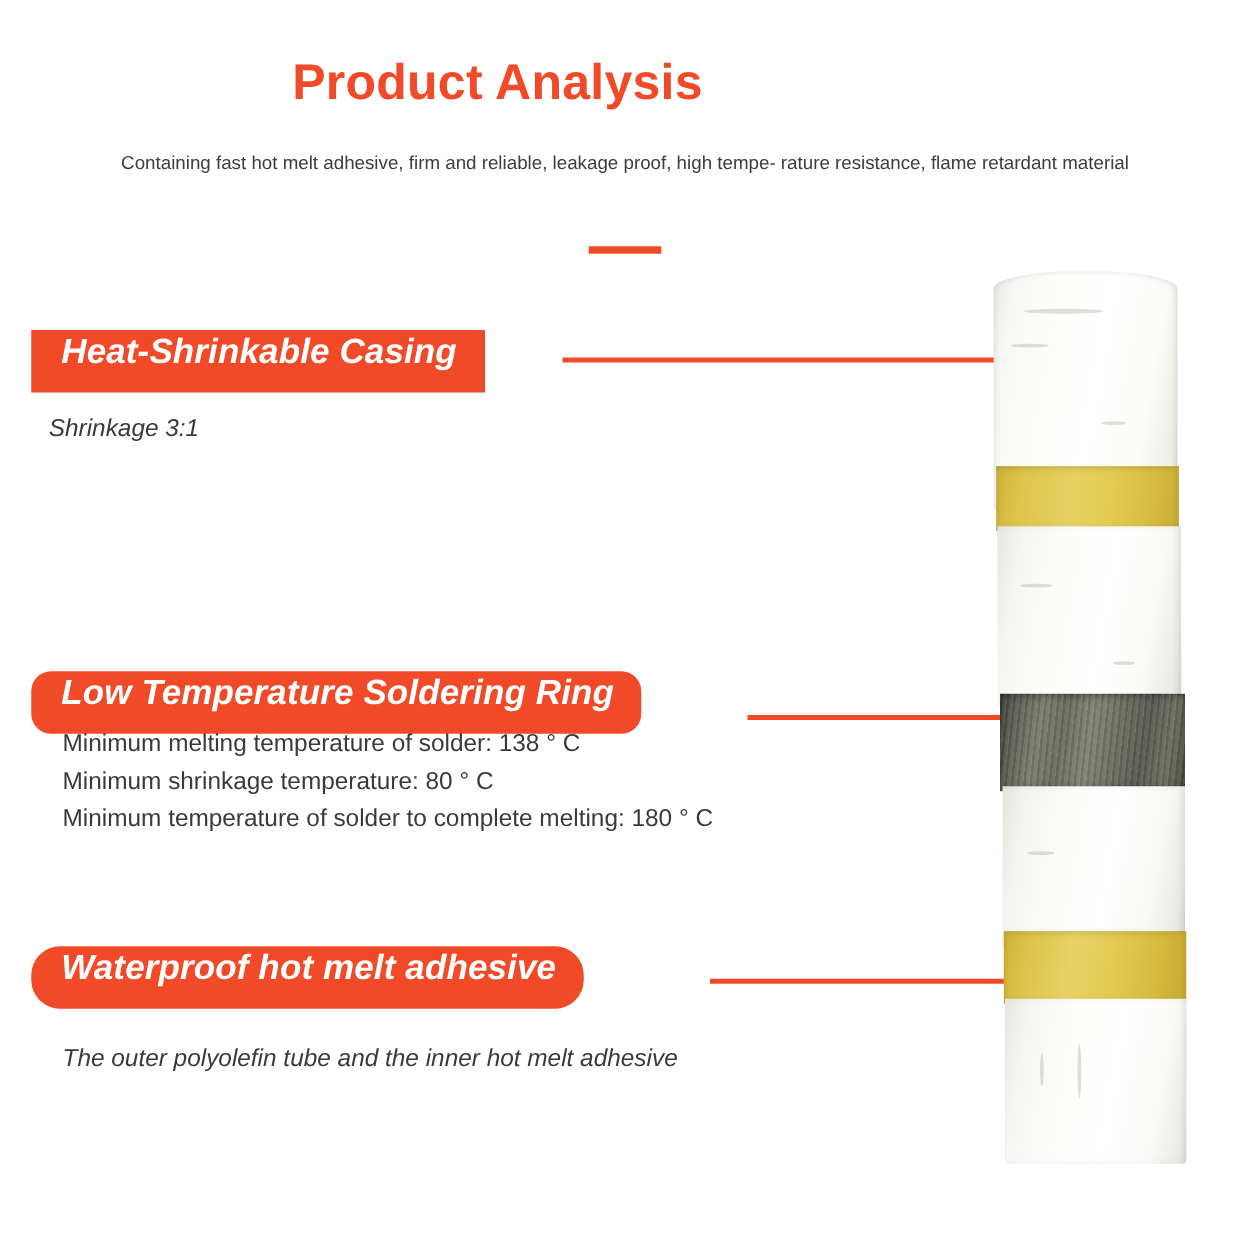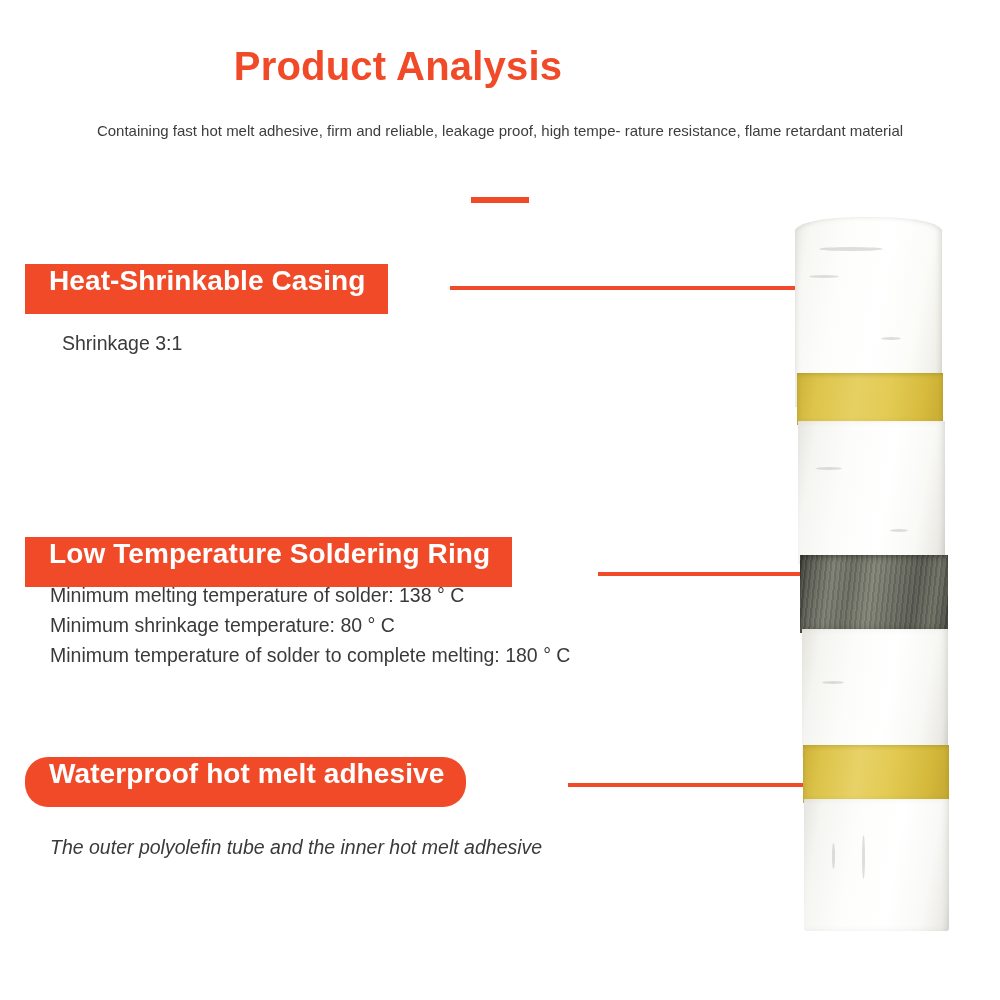--- a/index.html
+++ b/index.html
@@ -36,32 +36,33 @@
   .label-box {
     position:absolute;
     background:#f04a28;
     color:#ffffff;
     font-size:28px; font-weight:bold;
     display:flex; align-items:center;
     padding:0 22px 16px 24px;
     height:50px;
     white-space:nowrap;
     letter-spacing:0.1px;
+    font-style:italic;
   }
   .body-text {
     position:absolute;
     color:#3a3a3a;
     font-size:19.5px;
     line-height:30px;
     white-space:pre-line;
   }
 
   #label-box-1 { left:25px; top:264px; }
-  #body-text-1 { left:62px; top:328px; }
-  #label-box-2 { left:25px; top:537px; }
+  #body-text-1 { left:39px; top:328px;font-style:italic; }
+  #label-box-2 { left:25px; top:537px;border-radius:16px; }
   #body-text-2 { left:50px; top:580px; }
   #label-box-3 { left:25px; top:757px;border-radius:23px; }
   #body-text-3 { left:50px; top:832px;font-style:italic; }
 
   
   .connector-line {
     position:absolute;
     height:4px;
     background:#f04a28;
   }

